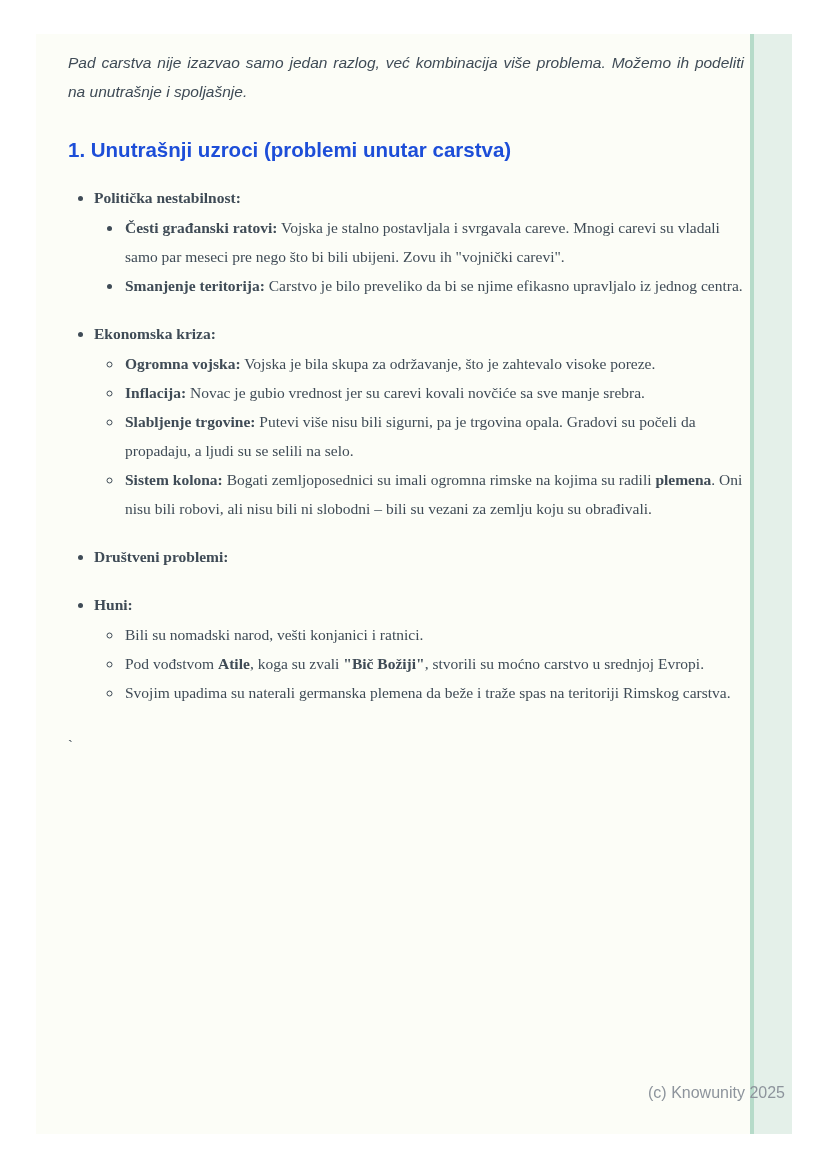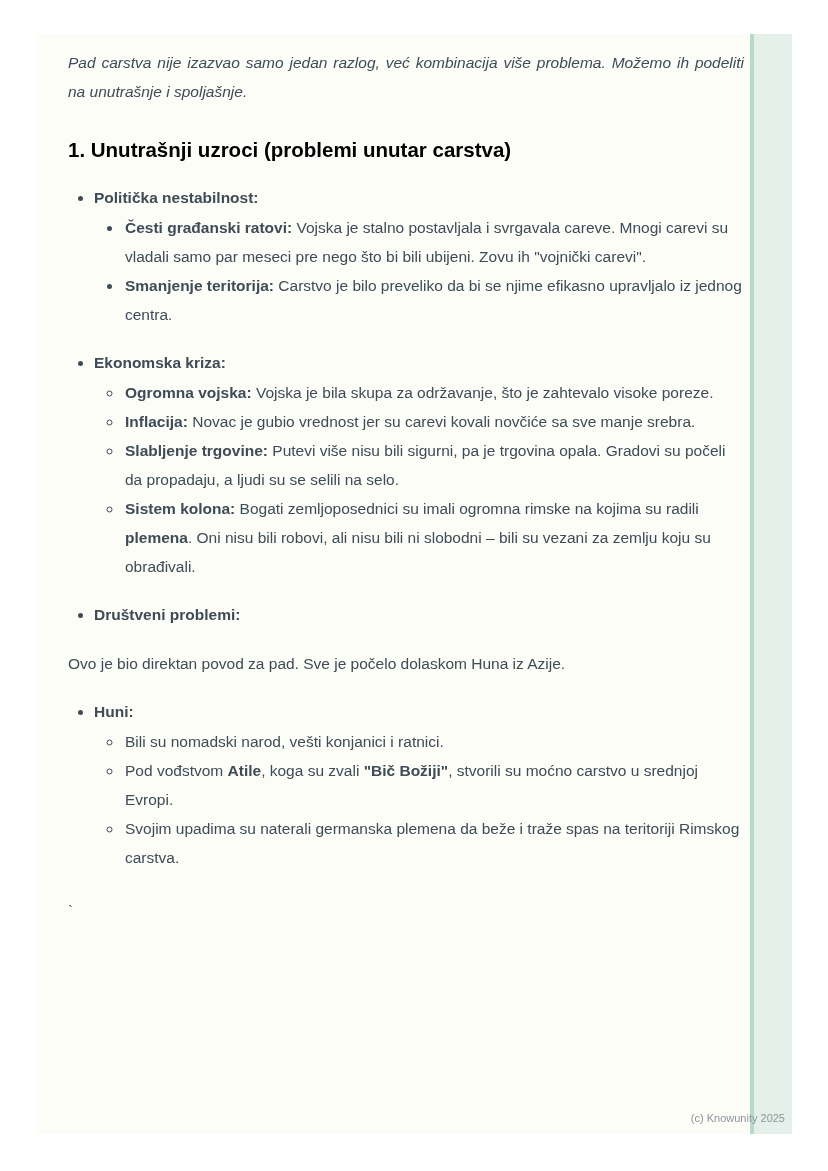--- a/index.html
+++ b/index.html
@@ -31,33 +31,34 @@
     color:#3f4b56;
     font-size:15.5px;
     line-height:29px;
   }
   .intro{
     margin:6px 0 0 0;
     text-align:justify;
     font-style:italic;
   }
   .section-heading{
-    color:#000000;
+    color:#1d4ed8;
     font-size:20.5px;
     line-height:28px;
     font-weight:700;
     margin:30px 0 14px 0;
   }
   .lead{
     margin:20px 0 14px 0;
   }
   ul.l1{
     list-style:disc;
     margin:0;
     padding-left:26px;
+    font-family:Liberation Serif, serif;
   }
   ul.l1 > li.group{
     font-weight:700;
     margin-top:19px;
   }
   ul.l2{
     font-weight:400;
     margin:1px 0 0 0;
     padding-left:29px;
   }
@@ -67,22 +68,22 @@
     margin-top:0;
     padding-left:2px;
   }
   .stray{
     margin:24px 0 0 0;
     font-size:15px;
   }
   .footer-note{
     position:absolute;
     right:7px;
-    bottom:10px;
-    font-size:11px;
+    bottom:32px;
+    font-size:16px;
     color:#8d949c;
     z-index:2;
   }
 </style>
 </head>
 <body>
 
 <div class="page">
   <div class="accent-bar"></div>
 
@@ -97,21 +98,20 @@
               <li class="item"><strong>Smanjenje teritorija:</strong><span> Carstvo je bilo preveliko da bi se njime efikasno upravljalo iz jednog centra.</span></li>
             </ul></li>
           <li class="group"><strong>Ekonomska kriza:</strong><ul class="l2 marker-circle">
               <li class="item"><strong>Ogromna vojska:</strong><span> Vojska je bila skupa za održavanje, što je zahtevalo visoke poreze.</span></li>
               <li class="item"><strong>Inflacija:</strong><span> Novac je gubio vrednost jer su carevi kovali novčiće sa sve manje srebra.</span></li>
               <li class="item"><strong>Slabljenje trgovine:</strong><span> Putevi više nisu bili sigurni, pa je trgovina opala. Gradovi su počeli da propadaju, a ljudi su se selili na selo.</span></li>
               <li class="item"><strong>Sistem kolona:</strong><span> Bogati zemljoposednici su imali ogromna rimske na kojima su radili </span><strong>plemena</strong><span>. Oni nisu bili robovi, ali nisu bili ni slobodni – bili su vezani za zemlju koju su obrađivali.</span></li>
             </ul></li>
           <li class="group"><strong>Društveni problemi:</strong></li>
         </ul>
-        <p class="lead">Ovo je bio direktan povod za pad. Sve je počelo dolaskom Huna iz Azije.</p>
         <ul class="l1">
           <li class="group"><strong>Huni:</strong><ul class="l2 marker-circle">
               <li class="item"><span>Bili su nomadski narod, vešti konjanici i ratnici.</span></li>
               <li class="item"><span>Pod vođstvom </span><strong>Atile</strong><span>, koga su zvali </span><strong>"Bič Božiji"</strong><span>, stvorili su moćno carstvo u srednjoj Evropi.</span></li>
               <li class="item"><span>Svojim upadima su naterali germanska plemena da beže i traže spas na teritoriji Rimskog carstva.</span></li>
             </ul></li>
         </ul>
       </div>
 
     <p class="stray">`</p>

